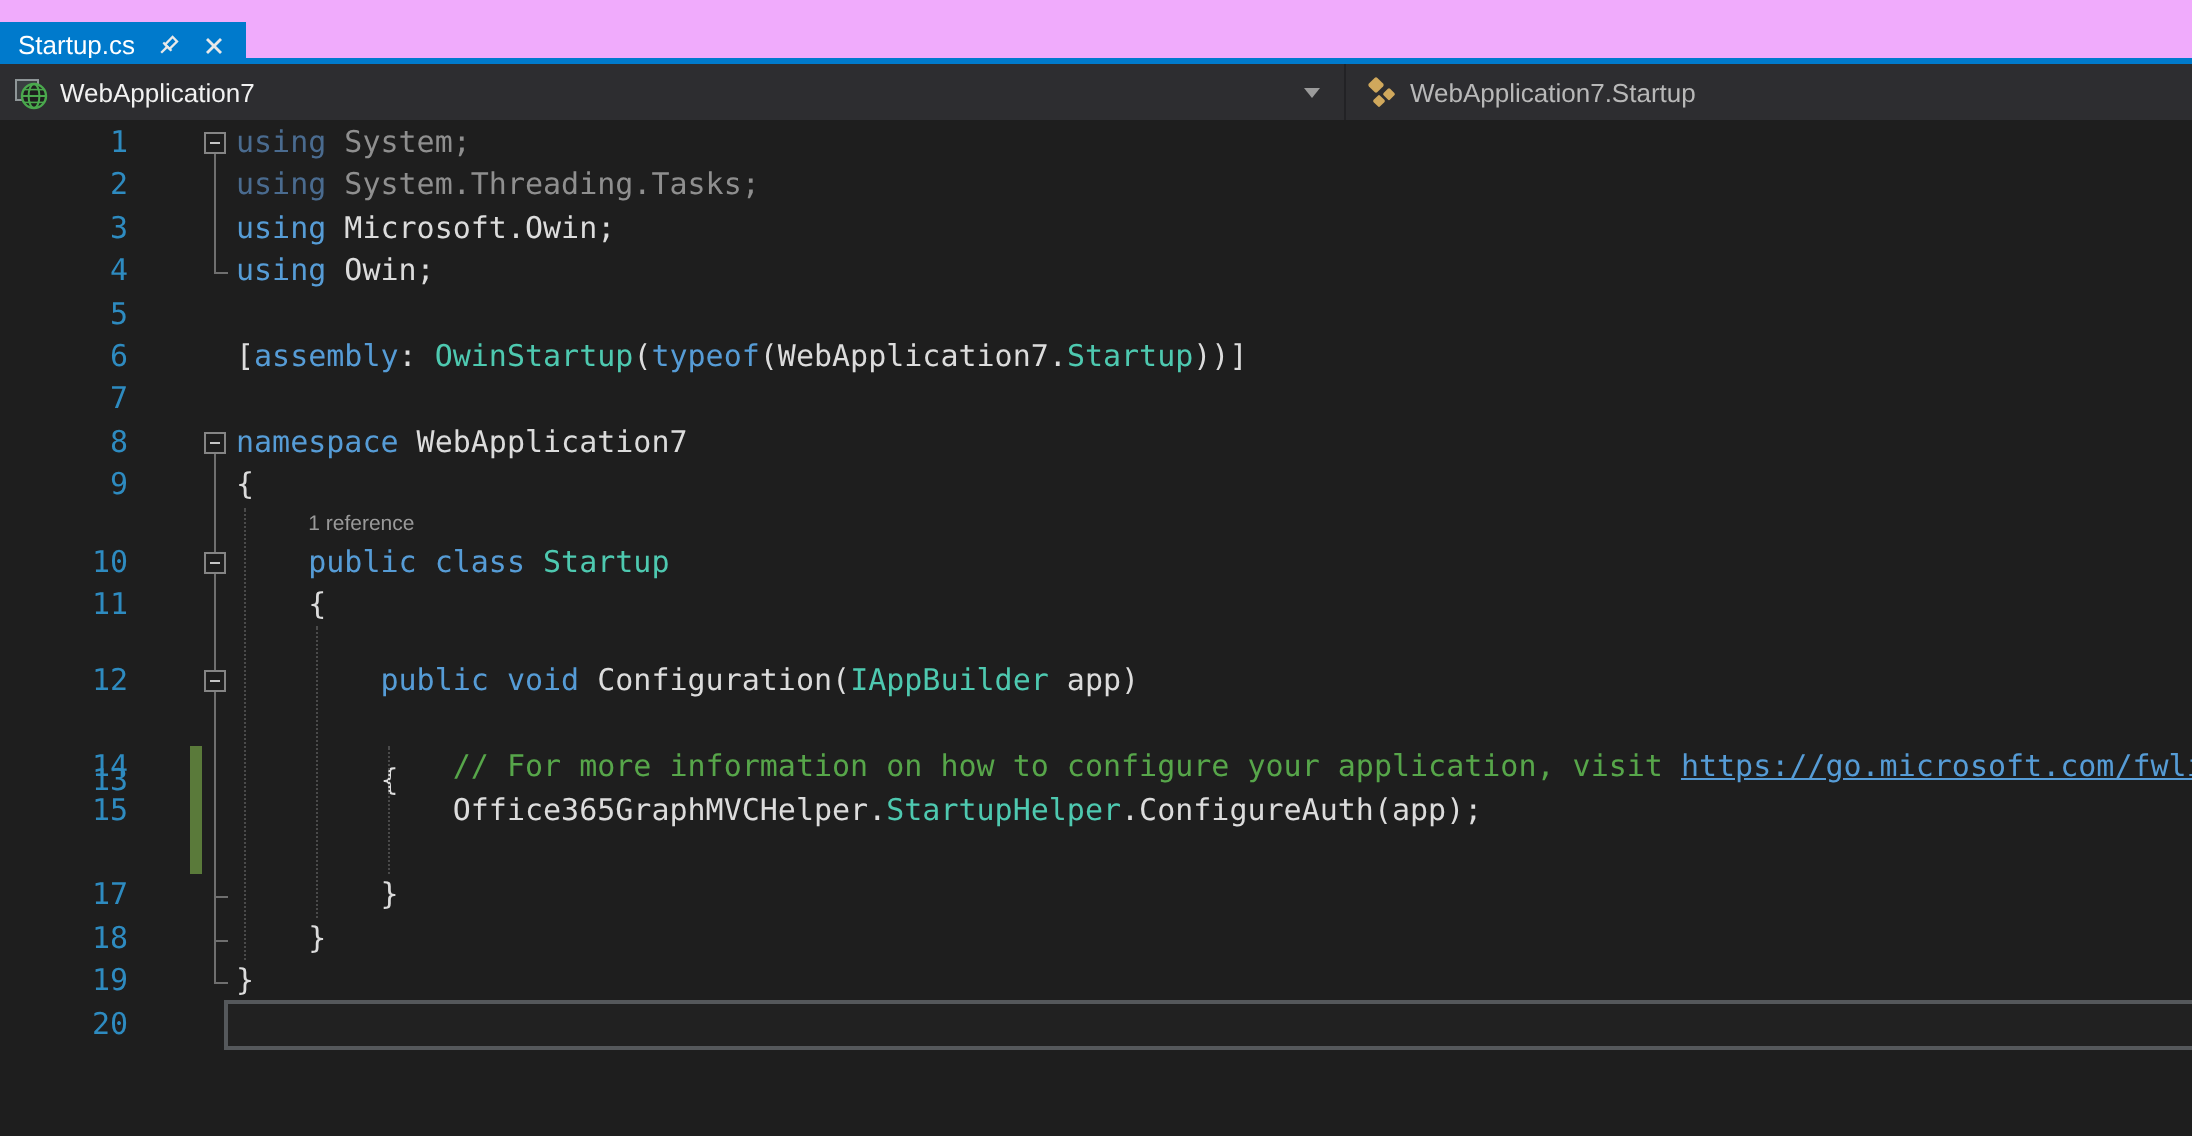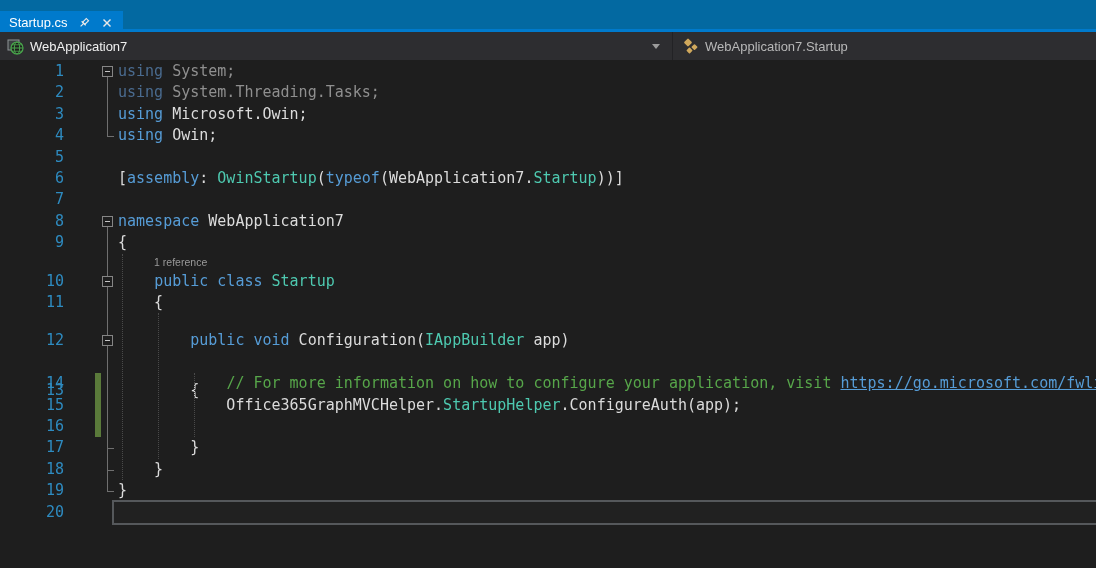--- a/index.html
+++ b/index.html
@@ -7,21 +7,21 @@
     width:1096px;height:568px;overflow:hidden;
     background:#1e1e1e;
     font-family:"Liberation Sans", sans-serif;
     -webkit-font-smoothing:antialiased;
   }
   .app{position:relative;width:1096px;height:568px;}
 
   
   .tab-strip{
     position:absolute;left:0;top:0;right:0;height:35px;
-    background:#0369a1;
+    background:#f0abfc;
     display:flex;align-items:flex-end;
   }
   .tab{
     height:24px;background:var(--c-accent);
     display:flex;align-items:center;gap:9px;
     padding:0 9px 0 9px;cursor:default;
   }
   .tab-label{color:#ffffff;font-size:13px;line-height:24px;white-space:nowrap;}
   .tab-icon{width:14px;height:14px;display:block;}
   .accent-line{position:absolute;left:0;top:29px;right:0;height:3px;background:var(--c-accent);}
@@ -196,24 +196,20 @@
         <span class="ln">13</span>
         <pre class="code" style="left: 118px;"><span class="seg-id">        {</span></pre>
       </div>
       <div class="row" style="top: 313.2px; height: 21.4px;">
         <span class="ln">14</span>
         <pre class="code" style="left: 118px;"><span class="seg-id">            </span><span class="seg-cm">// For more information on how to configure your application, visit </span><span class="seg-url">https://go.microsoft.com/fwli</span></pre>
       </div>
       <div class="row" style="top: 334.6px; height: 21.4px;">
         <span class="ln">15</span>
         <pre class="code" style="left: 118px;"><span class="seg-id">            Office365GraphMVCHelper.</span><span class="seg-ty">StartupHelper</span><span class="seg-id">.ConfigureAuth(app);</span></pre>
-      </div>
-      <div class="row" style="top: 356px; height: 21.4px;">
-        <span class="ln">16</span>
-        <pre class="code" style="left: 118px;"></pre>
       </div>
       <div class="row" style="top: 377.4px; height: 21.4px; padding-left: 36px;">
         <span class="ln">17</span>
         <pre class="code" style="left: 118px;"><span class="seg-id">        }</span></pre>
       </div>
       <div class="row" style="top: 398.8px; height: 21.4px;">
         <span class="ln">18</span>
         <pre class="code" style="left: 118px;"><span class="seg-id">    }</span></pre>
       </div>
       <div class="row" style="top: 420.2px; height: 21.4px;">

